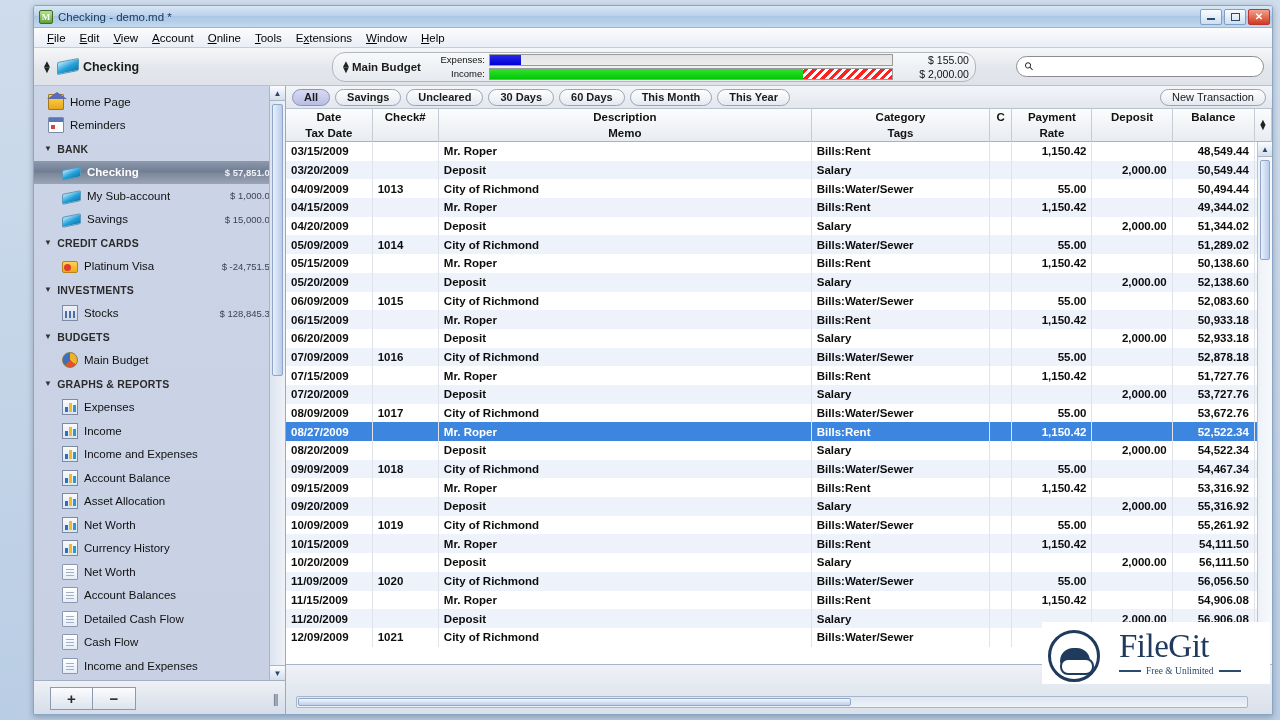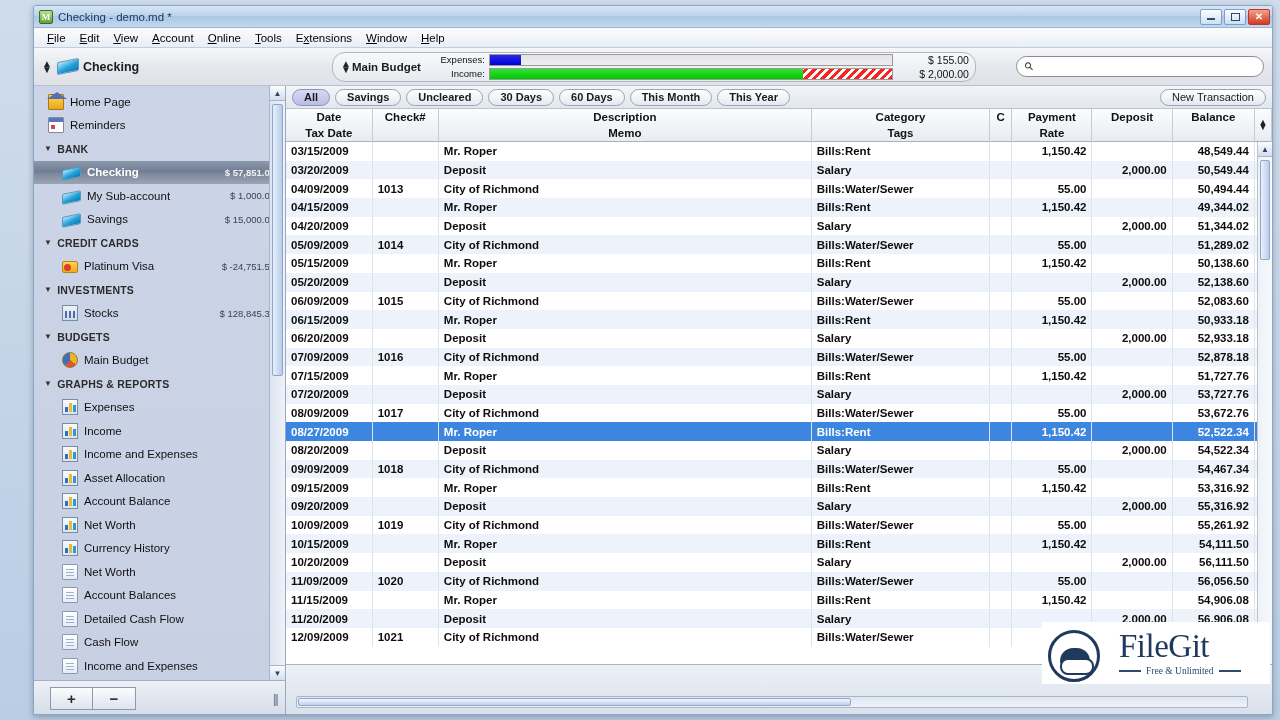--- a/index.html
+++ b/index.html
@@ -533,26 +533,26 @@
                 <span class="side-label">Income</span>
                 <span class="side-amt"></span>
               </div>
               <div class="side-row indent">
                 <span class="ic ic-graph"></span>
                 <span class="side-label">Income and Expenses</span>
                 <span class="side-amt"></span>
               </div>
               <div class="side-row indent">
                 <span class="ic ic-graph"></span>
+                <span class="side-label">Account Balance</span>
+                <span class="side-amt"></span>
+              </div>
+              <div class="side-row indent">
+                <span class="ic ic-graph"></span>
                 <span class="side-label">Asset Allocation</span>
-                <span class="side-amt"></span>
-              </div>
-              <div class="side-row indent">
-                <span class="ic ic-graph"></span>
-                <span class="side-label">Account Balance</span>
                 <span class="side-amt"></span>
               </div>
               <div class="side-row indent">
                 <span class="ic ic-graph"></span>
                 <span class="side-label">Net Worth</span>
                 <span class="side-amt"></span>
               </div>
               <div class="side-row indent">
                 <span class="ic ic-graph"></span>
                 <span class="side-label">Currency History</span>

